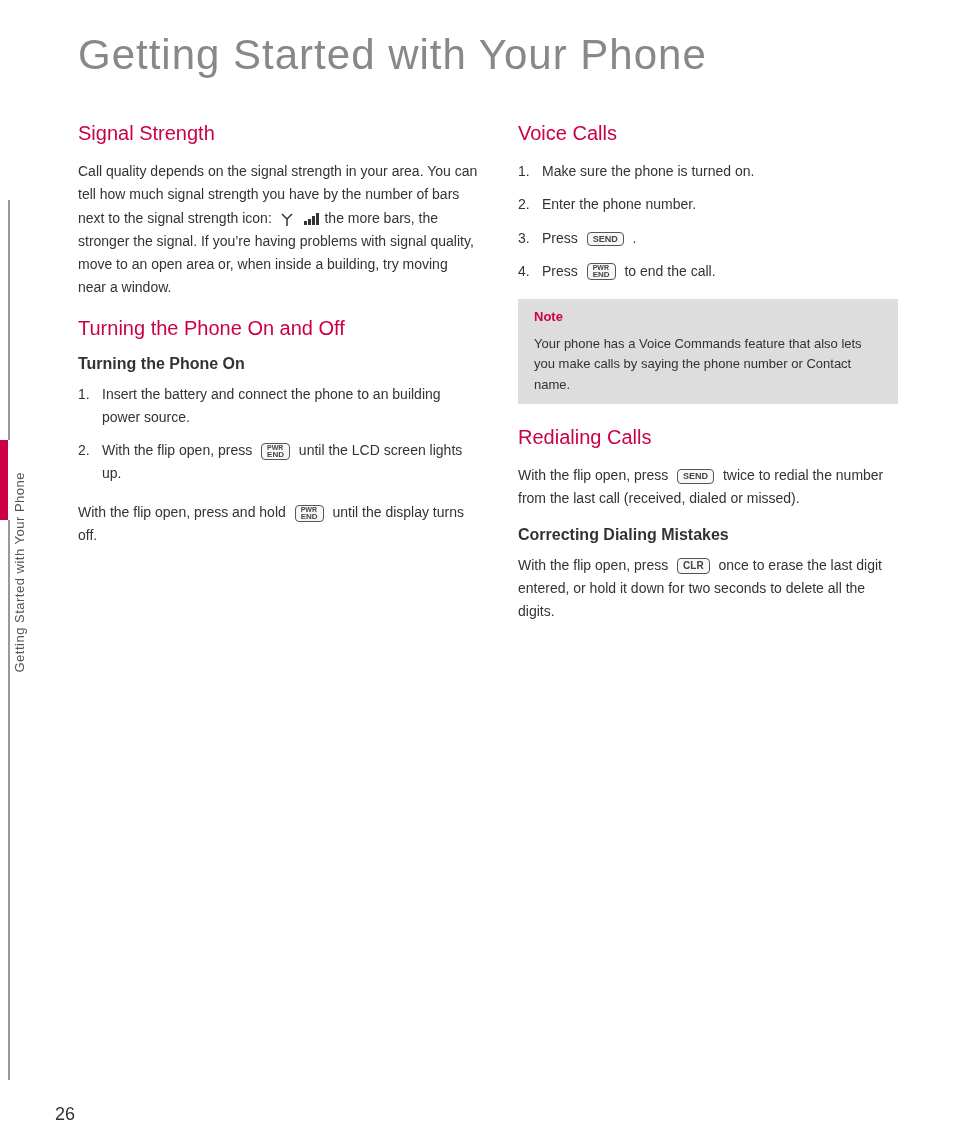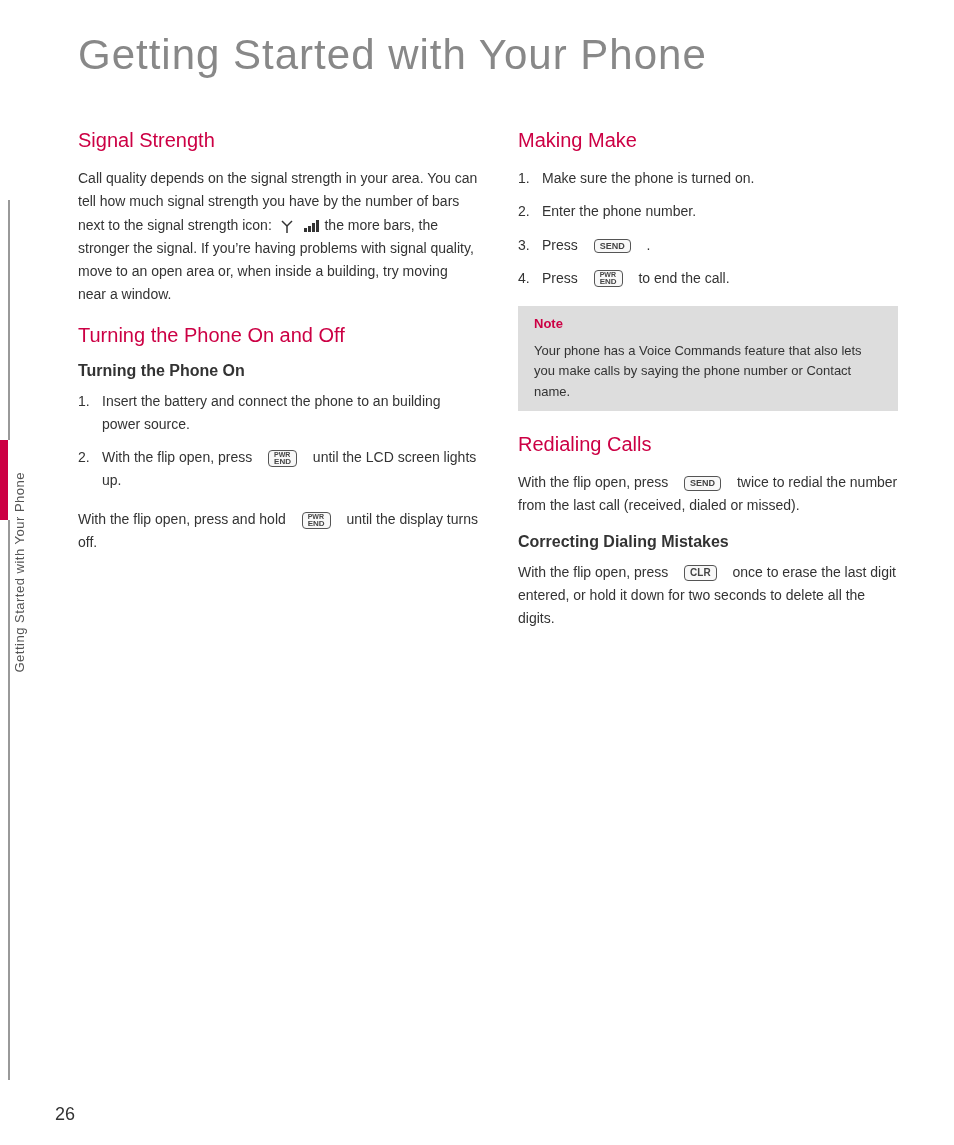--- a/index.html
+++ b/index.html
@@ -101,21 +101,20 @@
       max-width: 380px;
     }
 
     
     .section-heading {
       font-size: 20px;
       font-weight: 400;
       color: #cc0044;
       margin-bottom: 14px;
       line-height: 1.3;
-      margin-top: 7px;
     }
 
     .section-heading-black {
       font-size: 16px;
       font-weight: 700;
       color: #333;
       margin-bottom: 10px;
     }
 
     
@@ -171,21 +170,21 @@
     
     .btn-icon {
       display: inline-block;
       border: 1.5px solid #555;
       border-radius: 4px;
       padding: 0 5px;
       font-size: 10px;
       font-weight: 700;
       color: #444;
       vertical-align: middle;
-      margin: 0 12px;
+      margin: 0 5px;
       white-space: nowrap;
       background: #f8f8f8;
       line-height: 1.4;
     }
 
     .btn-icon-send {
       font-size: 9px;
     }
 
     .btn-icon-end {
@@ -290,21 +289,21 @@
             <span class="btn-icon btn-icon-end"><span style="font-size:7px;display:block;line-height:1;">PWR</span><span style="font-size:8px;display:block;line-height:1;">END</span></span>
             until the display turns off.
           </p>
         </div>
 
       </div>
 
       <div class="col-right">
 
         <div>
-          <h2 class="section-heading">Making Make</h2>
+          <h2 class="section-heading">Voice Calls</h2>
           <ol class="numbered-list">
             <li>
               <div class="item-content">
                 <span class="num">1.</span>
                 <span>Make sure the phone is turned on.</span>
               </div>
             </li>
             <li>
               <div class="item-content">
                 <span class="num">2.</span>

